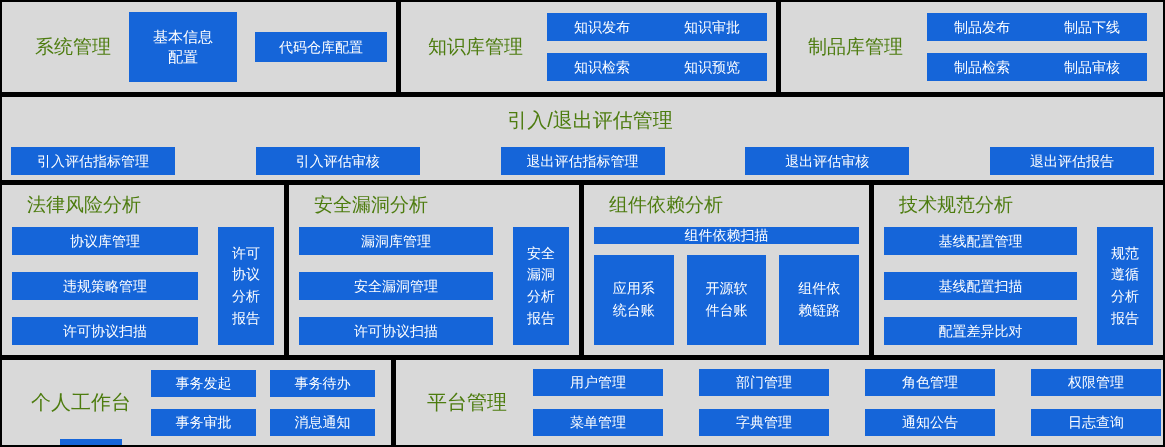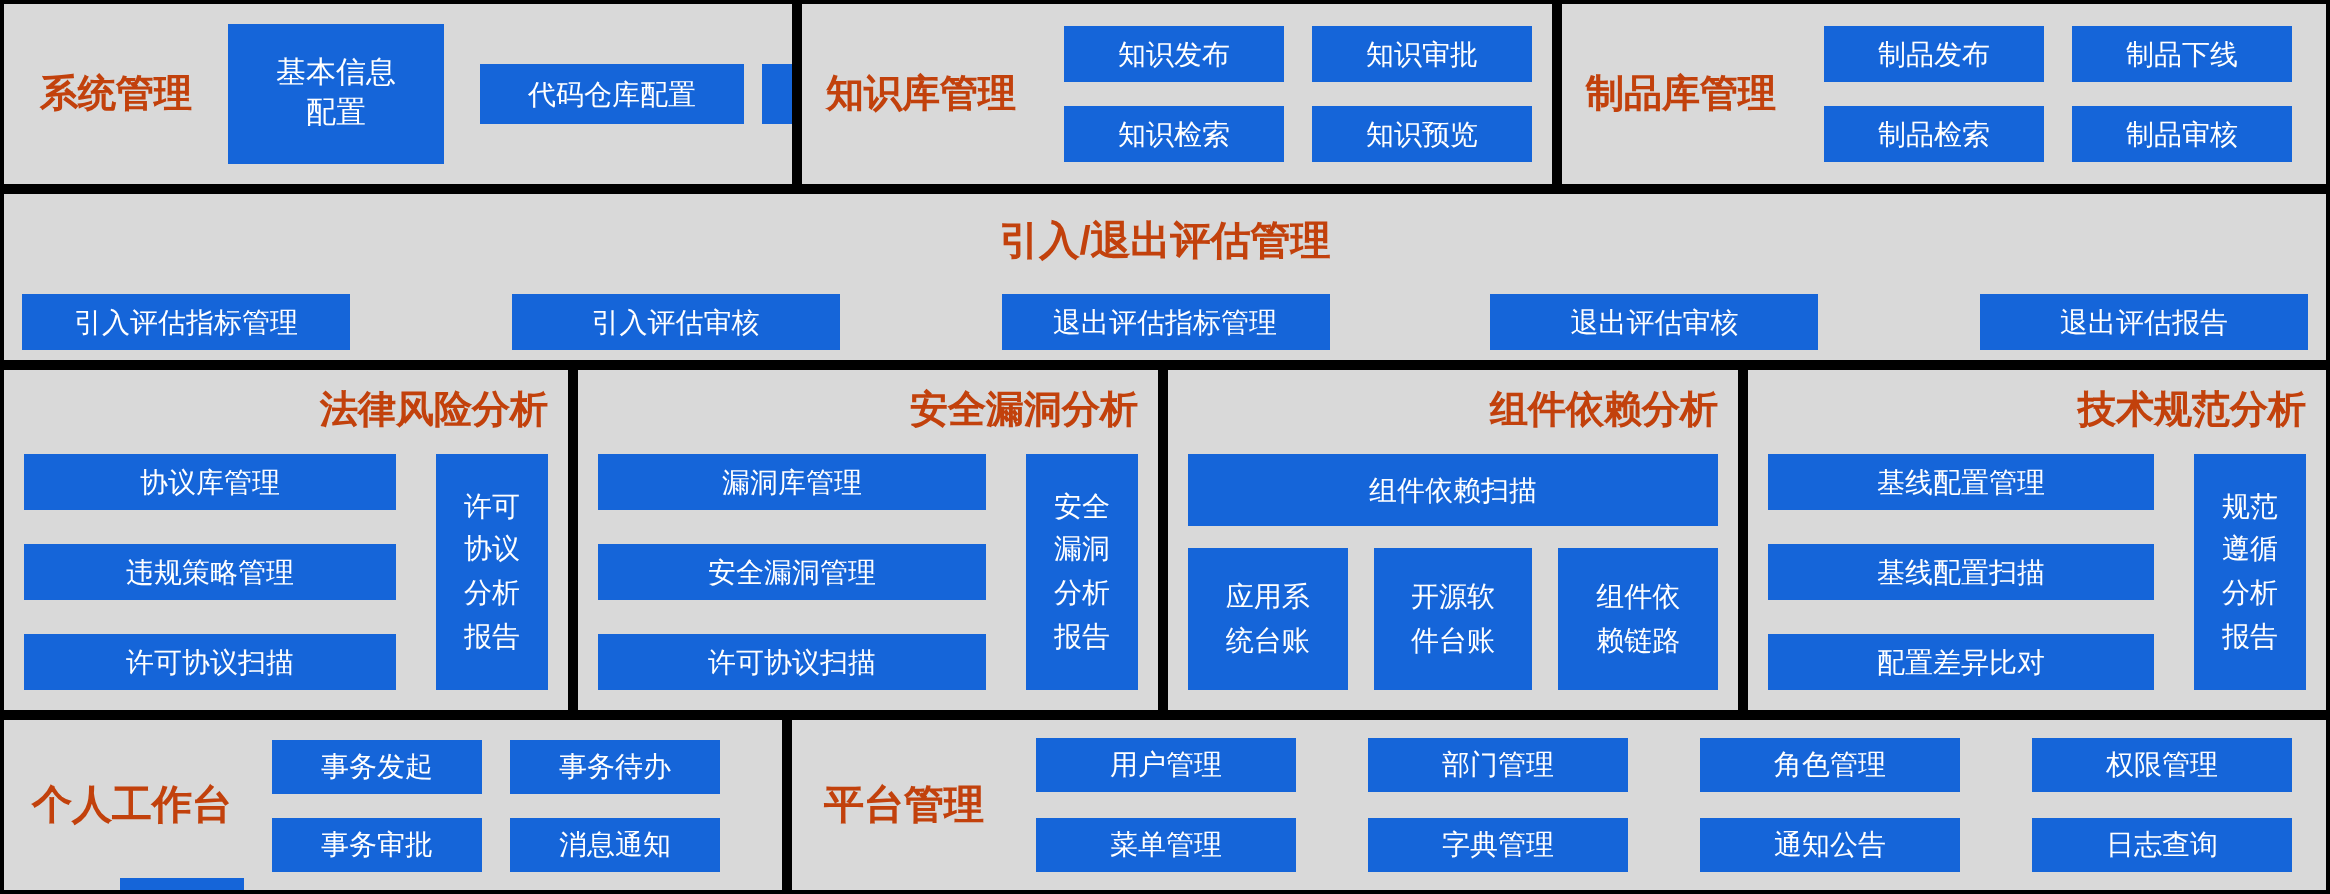--- a/index.html
+++ b/index.html
@@ -8,58 +8,58 @@
     background:#000000; padding:2px;
     display:grid; grid-template-rows:90px 83px 170px 85px; gap:5px;
     font-family:"Liberation Sans", sans-serif;
   }
   .row { display:grid; gap:5px; }
   .row1 { grid-template-columns:394px 375px 382px; }
   .row3 { grid-template-columns:282px 290px 285px 289px; }
   .row4 { grid-template-columns:389px 767px; }
   .panel { background:#d9d9d9; position:relative; box-sizing:border-box; overflow:hidden; }
 
-  .title { font-weight:bold; color:#c2410c; font-size:19px; white-space:nowrap; }
+  .title { font-weight:normal; color:#4d7c0f; font-size:19px; white-space:nowrap;margin-left:15px; }
   .title-lg { font-size:20px; }
 
   .btn {
     background:#1565d9; color:#ffffff; font-size:14px;
     display:flex; align-items:center; justify-content:center;
     text-align:center; white-space:pre-line; line-height:1.35;
     cursor:pointer; box-sizing:border-box; flex:none;
   }
 
   
   .p-system { display:flex; align-items:center; padding:0 12px 0 18px; gap:18px; }
   .btn-big { width:108px; height:70px; font-size:15px; }
   .vcol { display:flex; flex-direction:row; gap:9px; }
   .vcol .btn { width:132px; height:30px; }
 
   
   .p-grid2 { display:flex; align-items:center; padding:0 12px; }
   .p-grid2 .title { margin-right:24px; }
-  .grid2x2 { display:grid; grid-template-columns:repeat(2,110px); gap:12px 14px; }
+  .grid2x2 { display:grid; grid-template-columns:repeat(2,110px); gap:12px 0; }
   .grid2x2 .btn { height:28px; }
 
   
   .p-eval { display:flex; flex-direction:column; }
   .p-eval .title-lg { text-align:center; margin-top:10px; }
   .eval-btns { display:flex; justify-content:space-between; padding:0 9px; margin-top:13px; }
   .eval-btns .btn { width:164px; height:28px; }
 
   
   .p-analysis { display:flex; flex-direction:column; padding:7px 10px 10px; }
-  .p-analysis .title { text-align:right; margin-bottom:9px; }
+  .p-analysis .title { text-align:left; margin-bottom:9px; }
   .an-body { display:flex; gap:20px; flex:1; min-height:0; }
   .an-col { flex:1; display:flex; flex-direction:column; justify-content:space-between; }
   .an-col .btn { height:28px; width:100%; }
   .btn-report { width:56px; align-self:stretch; line-height:1.55; }
 
   .dep-body { display:flex; flex-direction:column; flex:1; }
-  .dep-scan { height:36px; width:100%; }
+  .dep-scan { height:17px; width:100%; }
   .dep-row { display:flex; gap:13px; flex:1; margin-top:11px; }
   .dep-row .btn { flex:1; line-height:1.55; }
 
   
   .p-work { display:flex; align-items:center; padding:0 14px; }
   .p-work .title-lg { margin-right:20px; }
   .gridwork { display:grid; grid-template-columns:repeat(2,105px); gap:12px 14px; }
   .gridwork .btn { height:27px; }
 
   .p-platform { display:flex; align-items:center; padding:0 16px; }

